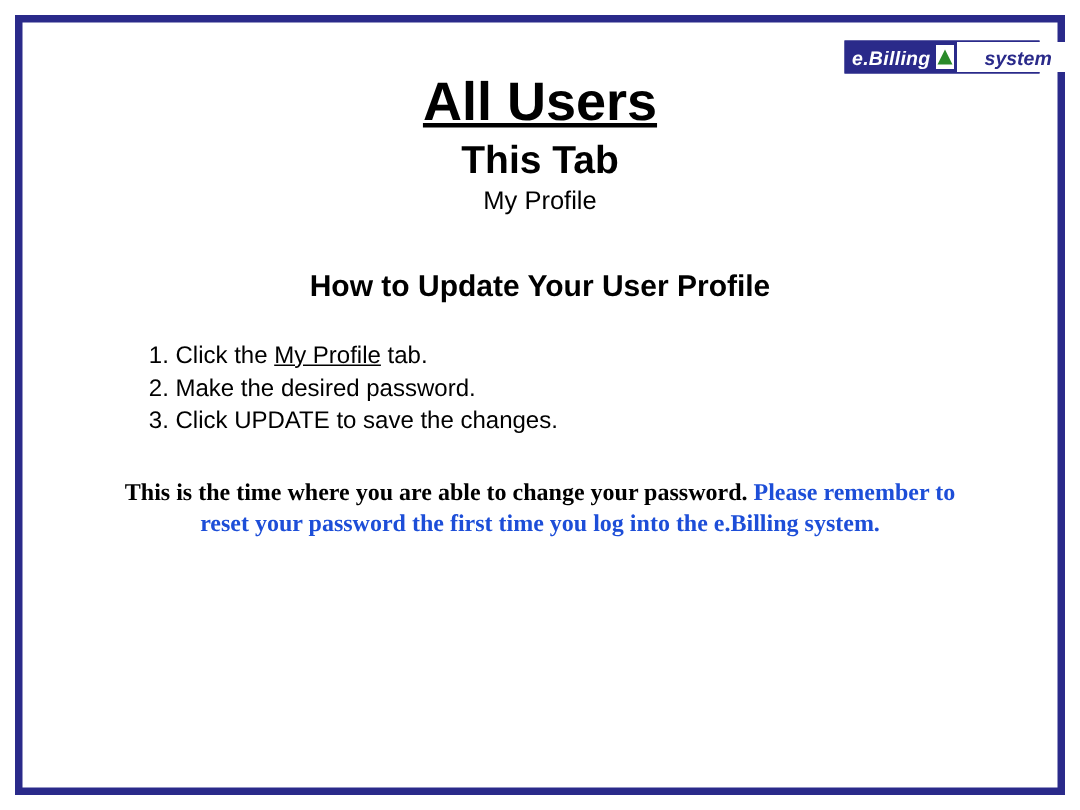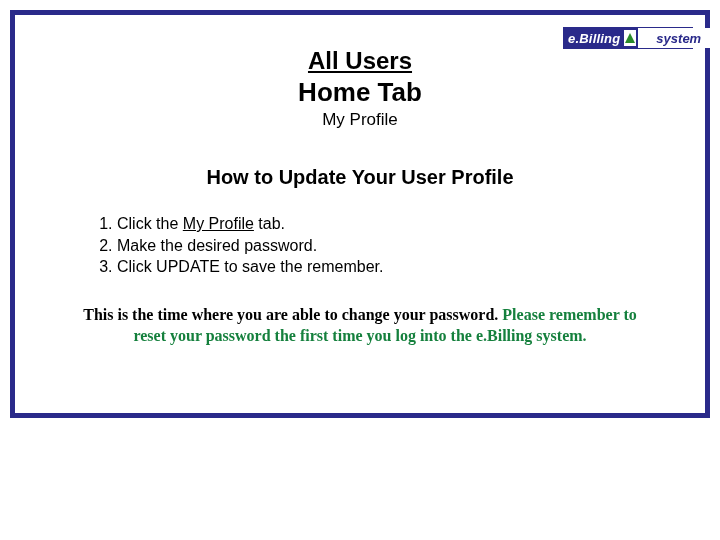--- a/index.html
+++ b/index.html
@@ -5,21 +5,21 @@
   * { margin: 0; padding: 0; box-sizing: border-box; }
   body {
     width: 720px;
     height: 540px;
     background: #fff;
     font-family: Arial, Helvetica, sans-serif;
     color: #000;
   }
   .frame {
     width: 700px;
-    height: 408px;
+    height: 520px;
     margin: 10px;
     border: 5px solid #2a2a8a;
     position: relative;
     background: #fff;
   }
   .logo {
     position: absolute;
     top: 12px;
     right: 12px;
     width: 130px;
@@ -56,21 +56,21 @@
     font-style: italic;
     height: 100%;
     display: flex;
     align-items: center;
   }
   .heading {
     text-align: center;
     font-weight: bold;
   }
   .title {
-    font-size: 24px;
+    font-size: 36px;
     text-decoration: underline;
     margin-top: 32px;
   }
   .subtitle {
     font-size: 26px;
     margin-top: 2px;
   }
   .subsubtitle {
     font-size: 17px;
     font-weight: normal;
@@ -89,47 +89,47 @@
   .steps li { margin-left: 24px; }
   .underline { text-decoration: underline; }
   .note {
     margin: 26px 60px 0 60px;
     text-align: center;
     font-family: "Comic Sans MS", "Segoe Script", cursive;
     font-size: 16px;
     font-weight: bold;
     line-height: 1.35;
   }
-  .note .pink { color: #15803d; }
+  .note .pink { color: #1d4ed8; }
 </style>
 </head>
 <body>
 
 <div class="frame">
 
   <div class="logo">
     <span class="logo-left">e.Billing</span>
     <span class="logo-icon">
       <svg width="12" height="12" viewBox="0 0 12 12">
           <polygon points="6,1 11,11 1,11" fill="#2a8a2a"></polygon>
         </svg>
     </span>
     <span class="logo-right">system</span>
   </div>
 
   <div class="heading title">All Users</div>
-  <div class="heading subtitle">Home Tab</div>
+  <div class="heading subtitle">This Tab</div>
   <div class="heading subsubtitle">My Profile</div>
   <div class="heading section-heading">How to Update Your User Profile</div>
 
   <ol class="steps">
     <li>
       <span>Click the </span><span class="underline">My Profile</span><span> tab.</span>
     </li>
     <li>Make the desired password.</li>
-    <li>Click UPDATE to save the remember.</li>
+    <li>Click UPDATE to save the changes.</li>
   </ol>
 
   <div class="note">
     <span>This is the time where you are able to change your password. </span><span class="pink">Please remember to reset your password the first time you log into the e.Billing system.</span>
   </div>
 
 </div>
 
 </body></html>

